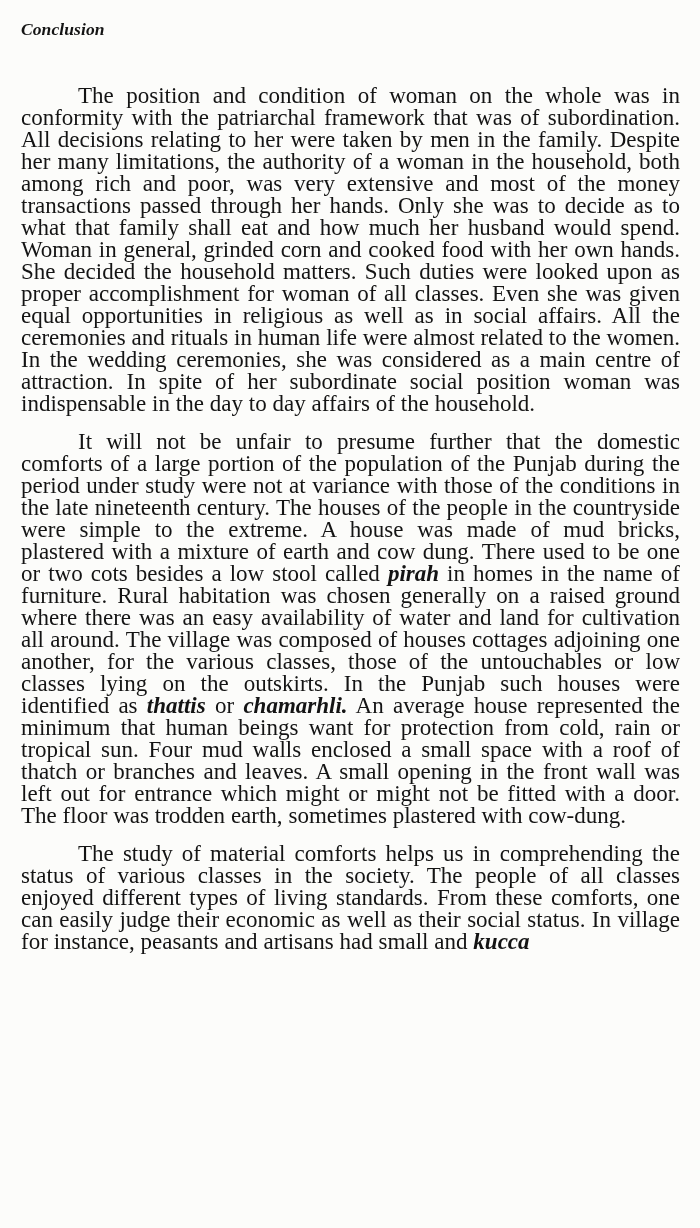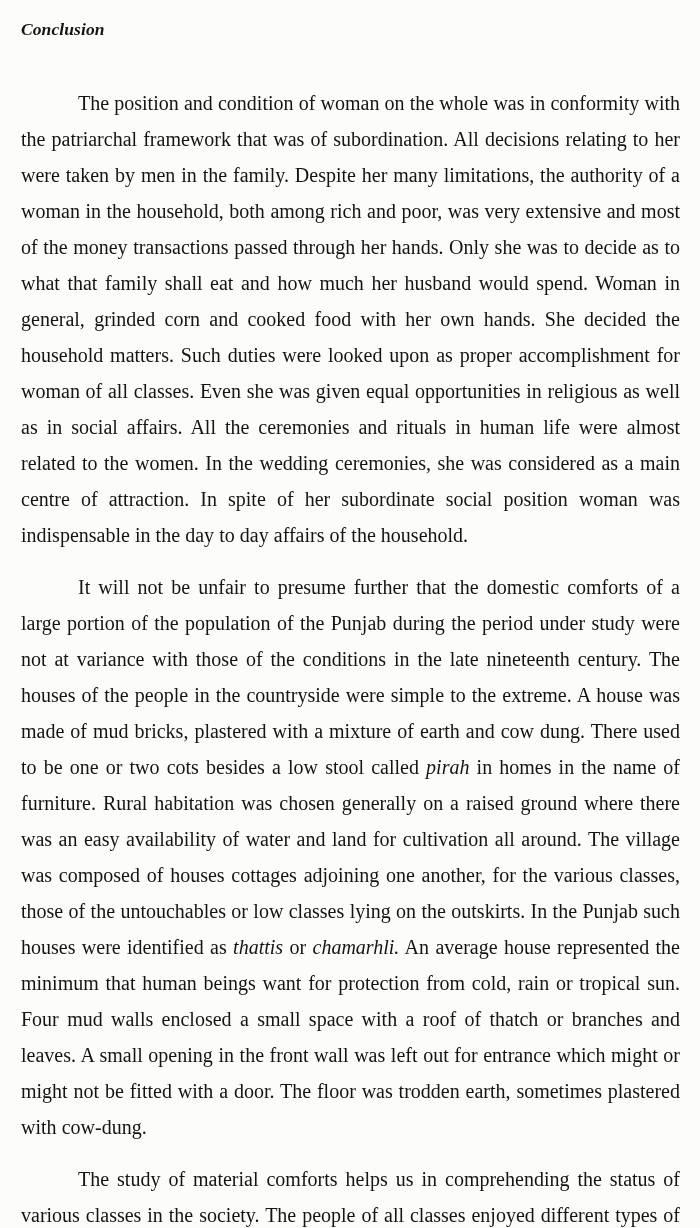--- a/index.html
+++ b/index.html
@@ -36,34 +36,35 @@
     line-height: 24px;
   }
   .body-block {
     position: absolute;
     left: 21px;
     top: 85px;
     width: 659px;
   }
   p.para {
     margin: 0 0 16px 0;
-    font-size: 20px;
-    line-height: 36px;
+    font-size: 23px;
+    line-height: 22px;
     text-align: justify;
     text-justify: inter-word;
     text-indent: 57px;
     word-spacing: 0.1px;
     -webkit-hyphens: none;
     hyphens: none;
   }
   p.para:last-child {
     margin-bottom: 16px;
   }
   p.para i, p.para em {
     font-style: italic;
+    font-weight: bold;
   }
   .page-number {
     position: absolute;
     left: 0;
     top: 1193px;
     width: 628px;
     text-align: right;
     font-size: 17.5px;
     line-height: 24px;
     margin-top: 42px;

